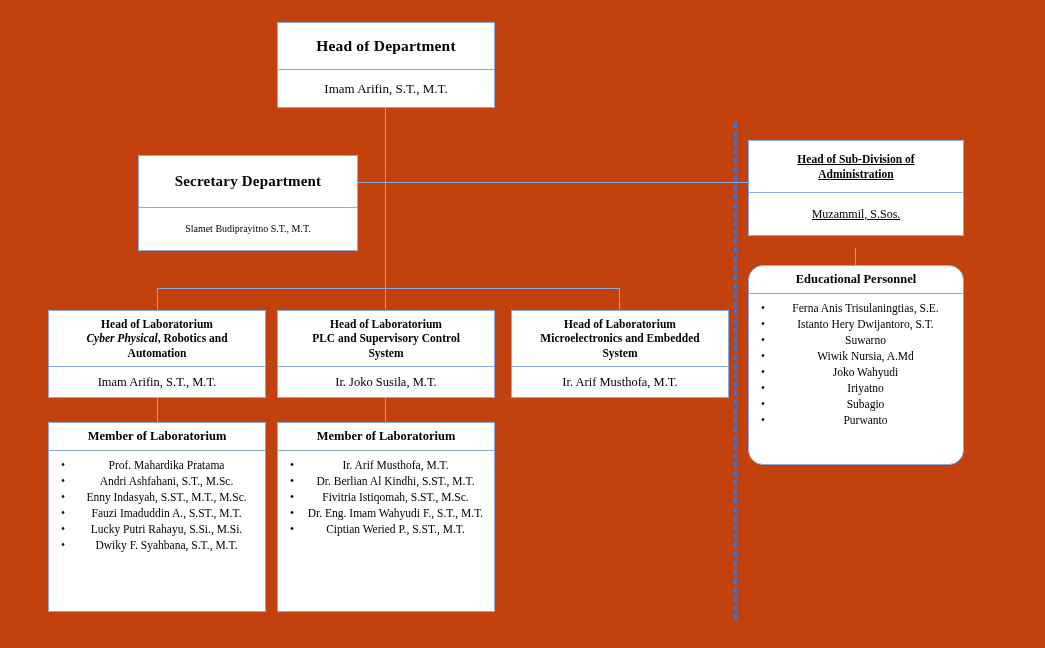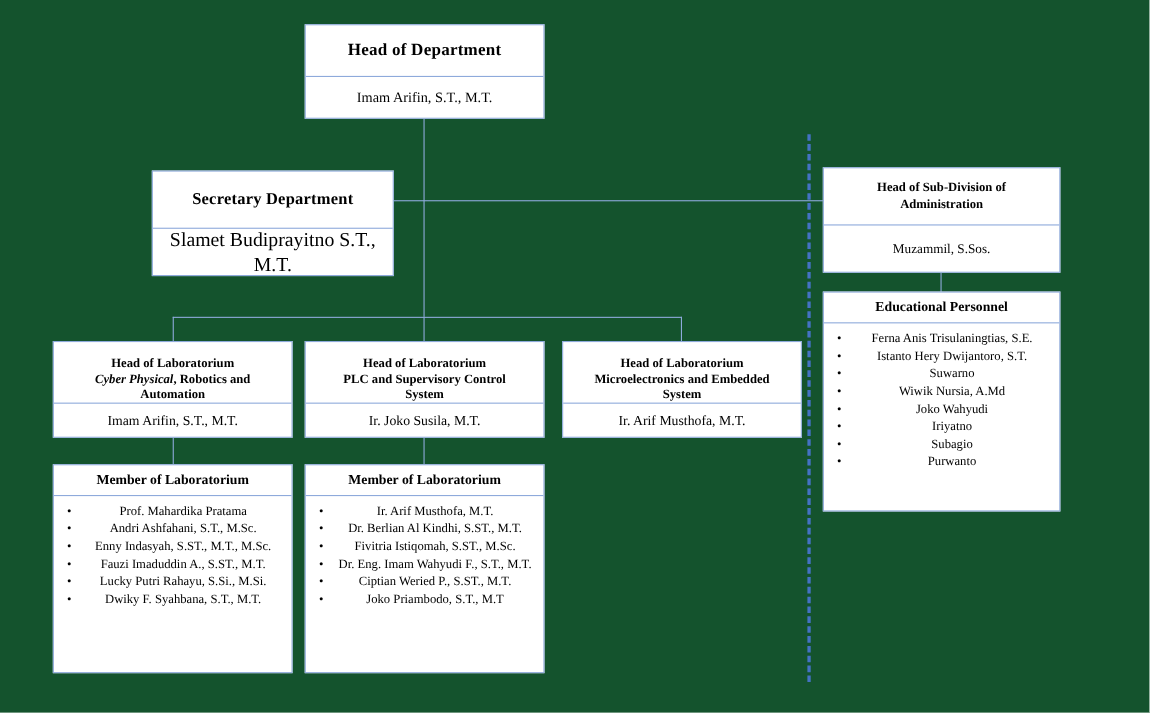--- a/index.html
+++ b/index.html
@@ -8,21 +8,21 @@
     background: #ffffff;
   }
   body {
     font-family: "Liberation Serif", "DejaVu Serif", serif;
     color: #000000;
   }
   #chart-root {
     position: relative;
     width: 1045px;
     height: 648px;
-    background: #14532d;
+    background: #c2410c;
     overflow: hidden;
   }
 
   
   .node {
     position: absolute;
     box-sizing: border-box;
     border: 1px solid #8eaadb;
     background: #ffffff;
     z-index: 3;
@@ -84,24 +84,24 @@
     position: absolute;
     width: 0;
     border-left: 3px dashed #4472c4;
     z-index: 2;
   }
 
   
   .fs-hod-title  { font-size: 15.5px; letter-spacing: .2px; }
   .fs-hod-body   { font-size: 13px; }
   .fs-sec-title  { font-size: 15px; letter-spacing: .2px; }
-  .fs-sec-body   { font-size: 18px; }
+  .fs-sec-body   { font-size: 10px; }
   .fs-adm-title  { font-size: 11.5px; }
   .fs-adm-body   { font-size: 12px; }
-  .fs-lab-title  { font-size: 11.5px; justify-content: flex-end; }
+  .fs-lab-title  { font-size: 11.5px; }
   .fs-lab-body   { font-size: 12.5px; }
   .fs-mem-title  { font-size: 12.5px; }
   .fs-list       { font-size: 11.5px; }
   .fs-edu-title  { font-size: 12.5px; }
 </style>
 </head>
 <body>
 
 <div id="chart-root">
 
@@ -128,29 +128,29 @@
     <div class="node-body fs-hod-body" style="height:38px;">Imam Arifin,  S.T., M.T.</div>
   </div>
 
   <div class="node" style="left:138px; top:155px; width:220px; height:96px;">
     <div class="node-title fs-sec-title" style="height:52px;">
       <span>Secretary Department</span>
     </div>
     <div class="node-body fs-sec-body" style="height:42px;">Slamet  Budiprayitno S.T., M.T.</div>
   </div>
 
-  <div class="node" style="left:748px; top:152px; width:216px; height:96px;">
+  <div class="node" style="left:748px; top:140px; width:216px; height:96px;text-decoration:underline;">
     <div class="node-title fs-adm-title" style="height:52px;">
       <span>Head of Sub-Division of</span>
       <span>Administration</span>
     </div>
     <div class="node-body fs-adm-body" style="height:42px;">Muzammil,  S.Sos.</div>
   </div>
 
-  <div class="node" style="left:748px; top:265px; width:216px; height:200px;">
+  <div class="node" style="left:748px; top:265px; width:216px; height:200px;border-radius:15px;">
     <div class="node-title fs-edu-title" style="height:28px;">
       <span>Educational  Personnel</span>
     </div>
     <div class="list-body fs-list" style="height:171px;">
       <ul>
         <li>Ferna Anis Trisulaningtias,  S.E.</li>
         <li>Istanto Hery Dwijantoro, S.T.</li>
         <li>Suwarno</li>
         <li>Wiwik Nursia, A.Md</li>
         <li>Joko Wahyudi</li>
@@ -208,18 +208,17 @@
     <div class="node-title fs-mem-title" style="height:28px;">
       <span>Member of Laboratorium</span>
     </div>
     <div class="list-body fs-list" style="height:161px;">
       <ul>
         <li>Ir. Arif Musthofa, M.T.</li>
         <li>Dr. Berlian Al Kindhi, S.ST., M.T.</li>
         <li>Fivitria Istiqomah, S.ST., M.Sc.</li>
         <li>Dr. Eng. Imam Wahyudi F., S.T., M.T.</li>
         <li>Ciptian Weried P., S.ST., M.T.</li>
-        <li>Joko Priambodo, S.T., M.T</li>
       </ul>
     </div>
   </div>
 
 </div>
 
 </body></html>

